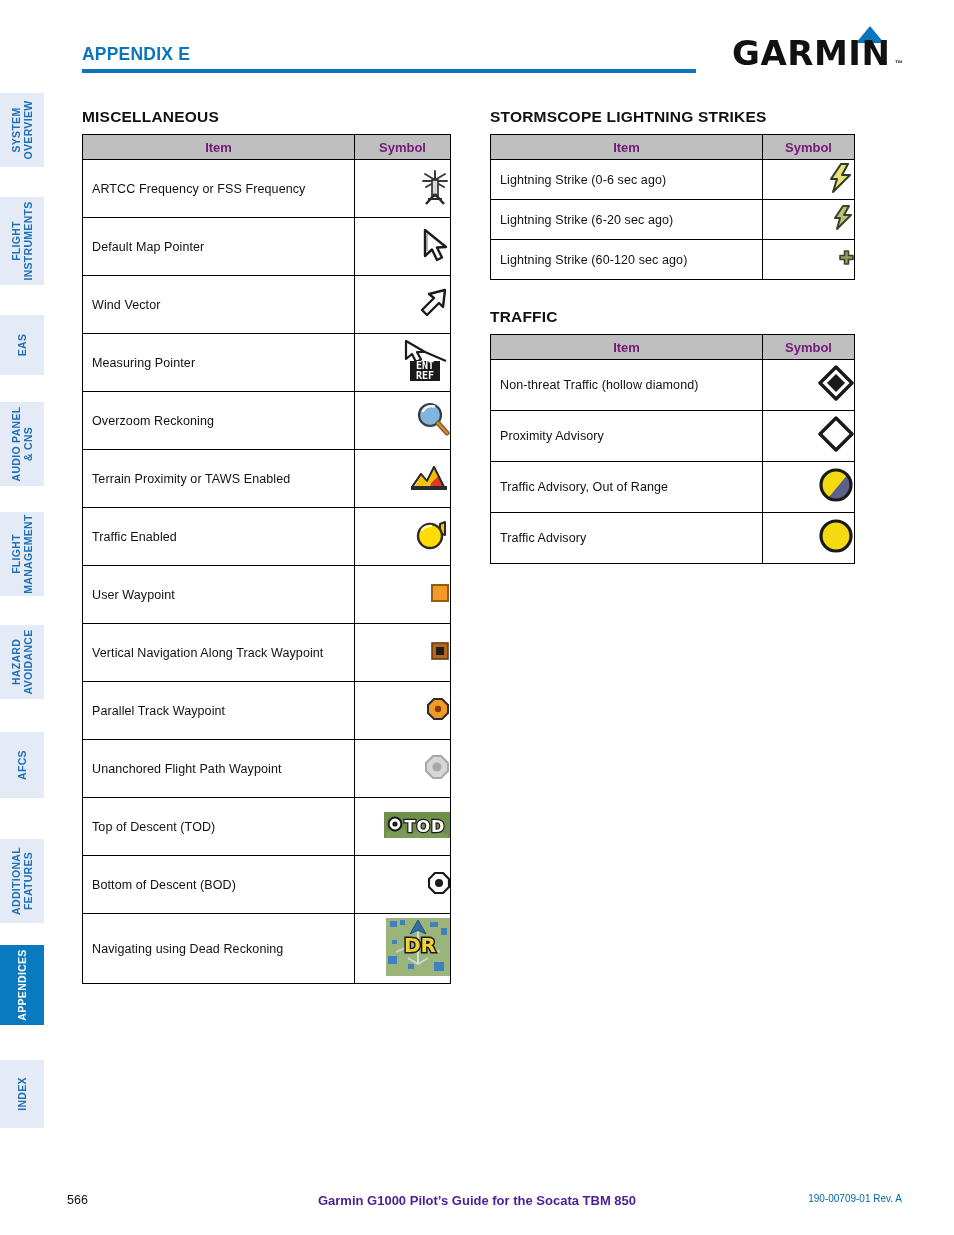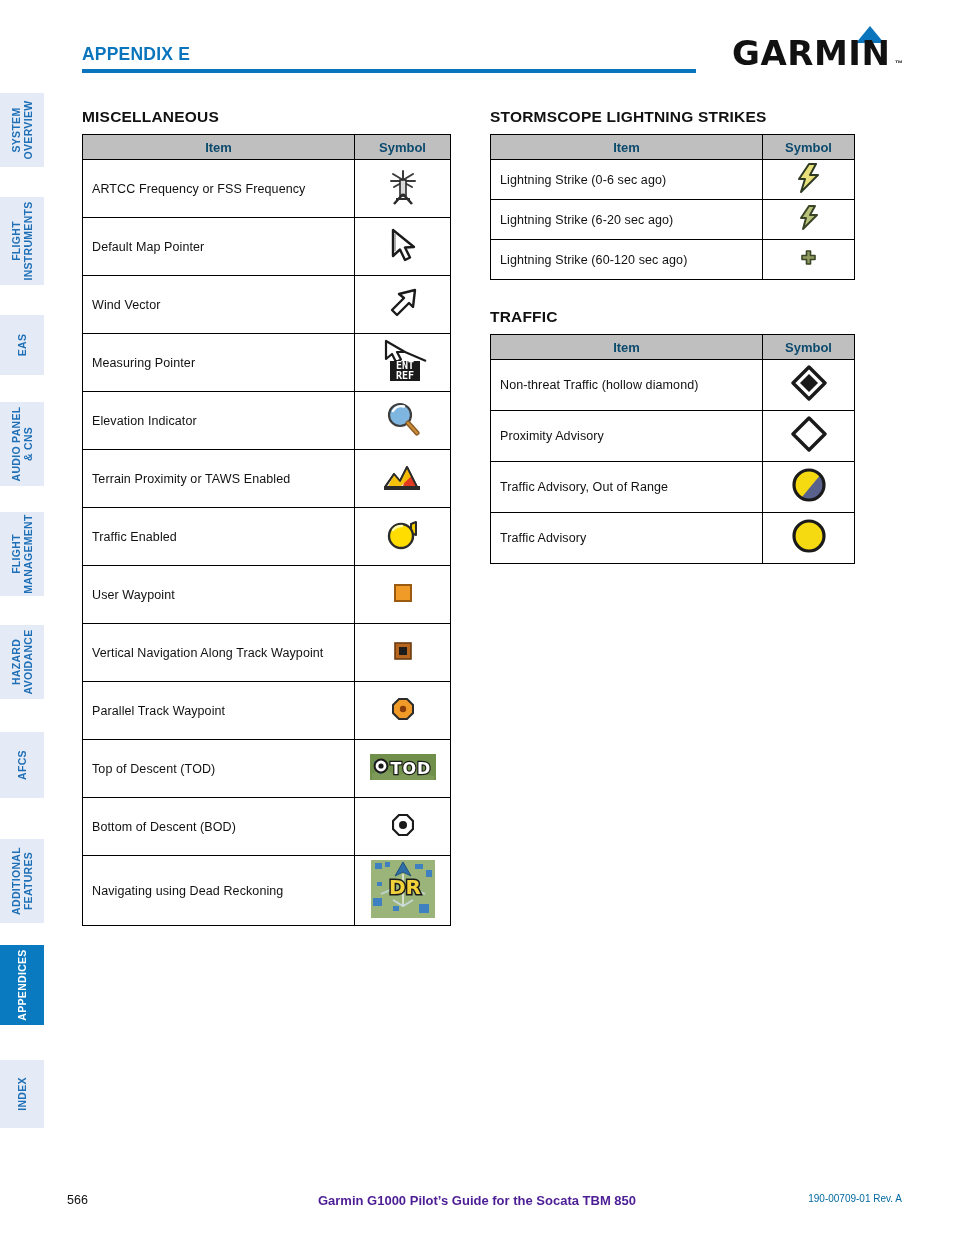--- a/index.html
+++ b/index.html
@@ -118,31 +118,31 @@
   table.sym th, table.sym td {
     border: 1px solid #000;
     padding: 0;
   }
   table.sym thead th {
     background: #bfbfbf;
     font-size: 13px;
     font-weight: bold;
     text-align: center;
     height: 25px;
-    color: #0c4a6e;
+    color: #701a75;
   }
   table.sym td.item {
     font-size: 12.5px;
     padding: 0 0 0 9px;
     vertical-align: middle;
     color: #111;
     letter-spacing: .1px;
   }
   table.sym td.symbol {
-    text-align: center;
+    text-align: right;
     vertical-align: middle;
   }
   .left-tbl col.c-item   { width: 272px; }
   .left-tbl col.c-symbol { width: 96px; }
   .right-tbl col.c-item   { width: 272px; }
   .right-tbl col.c-symbol { width: 92px; }
 
   .left-tbl tbody tr { height: 58px; }
   .left-tbl tbody tr.tall { height: 70px; }
   .right-tbl tbody tr { height: 40px; }
@@ -272,21 +272,21 @@
                 <path d="M10 2 L10 20 L16 15 L20 23 L25 20.5 L21 13 L29 13 Z" fill="#ffffff" stroke="#1a1a1a" stroke-width="2.2" stroke-linejoin="round"></path>
                 <path d="M29 13 L50 22" stroke="#1a1a1a" stroke-width="2"></path>
                 <rect x="14" y="22" width="30" height="10" fill="#1a1a1a"></rect>
                 <text x="29" y="30.4" font-family="DejaVu Sans Mono, monospace" font-size="10" font-weight="bold" fill="#ffffff" text-anchor="middle">ENT</text>
                 <rect x="14" y="32" width="30" height="10" fill="#1a1a1a"></rect>
                 <text x="29" y="40.4" font-family="DejaVu Sans Mono, monospace" font-size="10" font-weight="bold" fill="#ffffff" text-anchor="middle">REF</text>
               </svg>
             </span></td>
         </tr>
         <tr>
-          <td class="item">Elevation Indicator</td>
+          <td class="item">Overzoom Reckoning</td>
           <td class="symbol"><span class="symwrap">
               <svg width="34" height="34" viewBox="0 0 34 34" xmlns="http://www.w3.org/2000/svg">
                 <circle cx="14" cy="13" r="11" fill="#7fb6e0" stroke="#3d3d3d" stroke-width="2.2"></circle>
                 <path d="M7 9 A10 10 0 0 1 18 4.5" stroke="#ffffff" stroke-width="2.4" fill="none" stroke-linecap="round"></path>
                 <path d="M22 21 L31 31" stroke="#8a5a22" stroke-width="5" stroke-linecap="round"></path>
                 <path d="M22 21 L31 31" stroke="#c98b3a" stroke-width="2.4" stroke-linecap="round"></path>
               </svg>
             </span></td>
         </tr>
         <tr>
@@ -327,20 +327,29 @@
                 <rect x="6" y="6" width="8" height="8" fill="#1c1c1c"></rect>
               </svg>
             </span></td>
         </tr>
         <tr>
           <td class="item">Parallel Track Waypoint</td>
           <td class="symbol"><span class="symwrap">
               <svg width="24" height="24" viewBox="0 0 24 24" xmlns="http://www.w3.org/2000/svg">
                 <path d="M8 2 L16 2 L22 8 L22 16 L16 22 L8 22 L2 16 L2 8 Z" fill="#f09a28" stroke="#2b2b2b" stroke-width="2"></path>
                 <circle cx="12" cy="12" r="3.2" fill="#8a3c08"></circle>
+              </svg>
+            </span></td>
+        </tr>
+        <tr>
+          <td class="item">Unanchored Flight Path Waypoint</td>
+          <td class="symbol"><span class="symwrap">
+              <svg width="26" height="26" viewBox="0 0 26 26" xmlns="http://www.w3.org/2000/svg">
+                <path d="M9 2 L17 2 L24 9 L24 17 L17 24 L9 24 L2 17 L2 9 Z" fill="#d6d6d6" stroke="#a8a8a8" stroke-width="2"></path>
+                <circle cx="13" cy="13" r="4.5" fill="#a8a8a8"></circle>
               </svg>
             </span></td>
         </tr>
         <tr>
           <td class="item">Top of Descent (TOD)</td>
           <td class="symbol"><span class="symwrap">
               <svg width="66" height="26" viewBox="0 0 66 26" xmlns="http://www.w3.org/2000/svg">
                 <rect x="0" y="0" width="66" height="26" fill="#6f8f4a"></rect>
                 <path d="M2 20 L14 14 L26 22 L40 17 L64 22 L64 26 L2 26 Z" fill="#7d9a58"></path>
                 <path d="M4 8 L16 12 L10 20" stroke="#2f6fa8" stroke-width="2" fill="none" opacity="0.8"></path>

